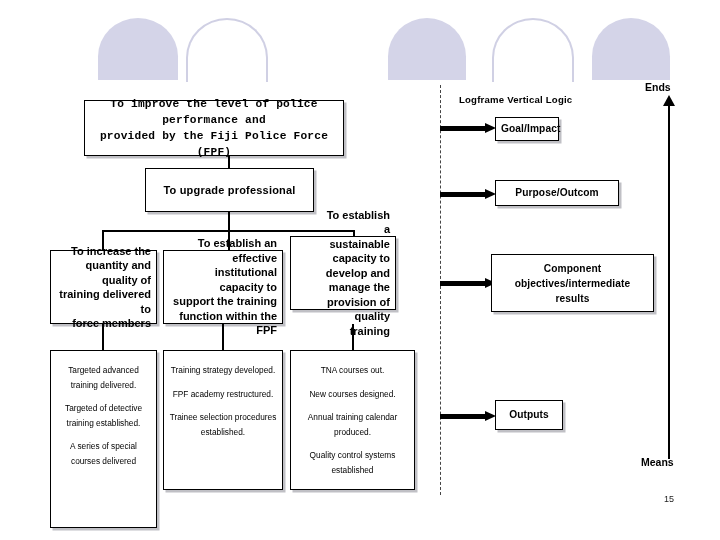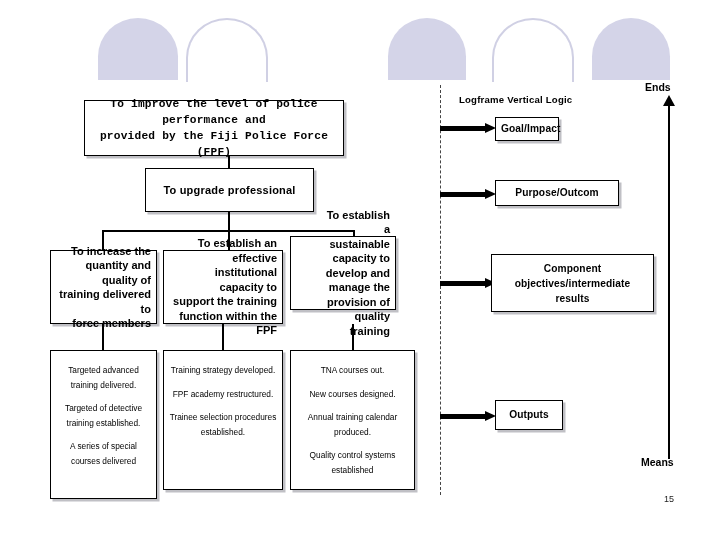--- a/index.html
+++ b/index.html
@@ -143,21 +143,21 @@
       <p>capacity to develop and</p>
       <p>manage the provision of</p>
       <p>quality training</p>
     </div>
   </div>
 
   <div class="vline" style="left:102px;top:324px;height:26px;"></div>
   <div class="vline" style="left:222px;top:324px;height:26px;"></div>
   <div class="vline" style="left:352px;top:324px;height:26px;"></div>
 
-  <div class="box" style="left:50px;top:350px;width:107px;height:149px;align-items:flex-start;">
+  <div class="box" style="left:50px;top:350px;width:107px;height:178px;align-items:flex-start;">
     <div class="lines t-out" style="padding-top:12px;">
       <p>Targeted advanced training delivered.</p>
       <p>Targeted of detective training established.</p>
       <p>A series of special courses delivered</p>
     </div>
   </div>
 
   <div class="box" style="left:163px;top:350px;width:120px;height:140px;align-items:flex-start;">
     <div class="lines t-out" style="padding-top:12px;">
       <p>Training strategy developed.</p>

